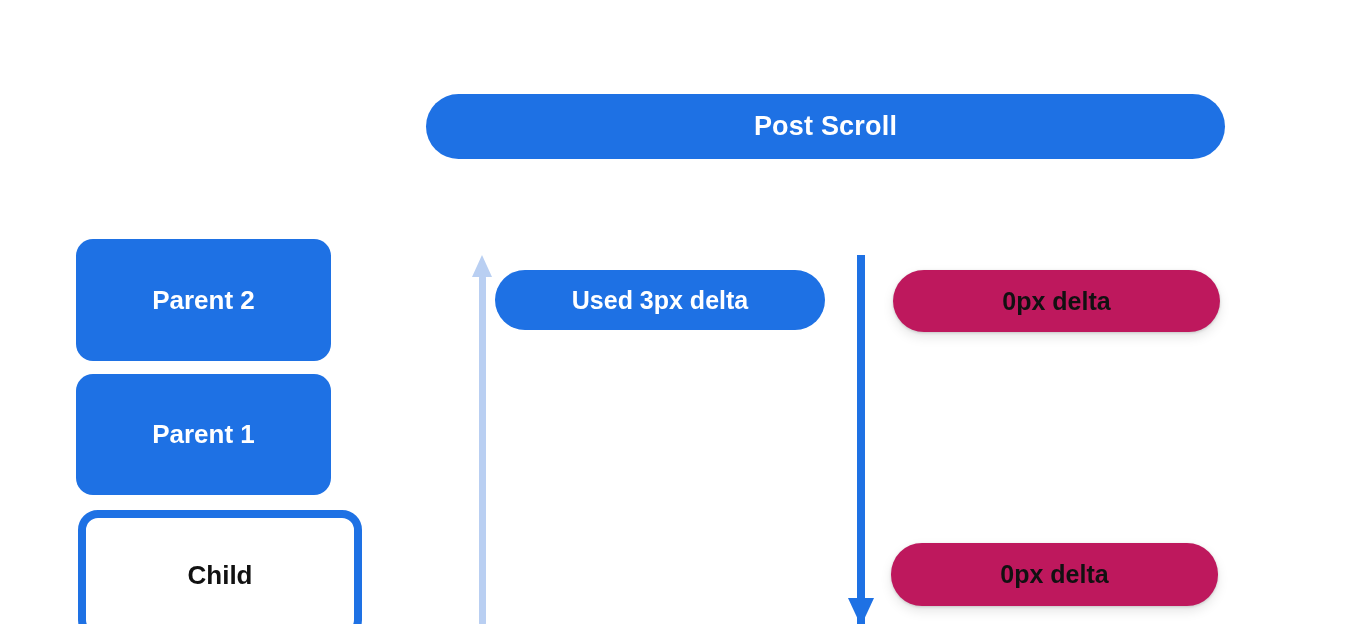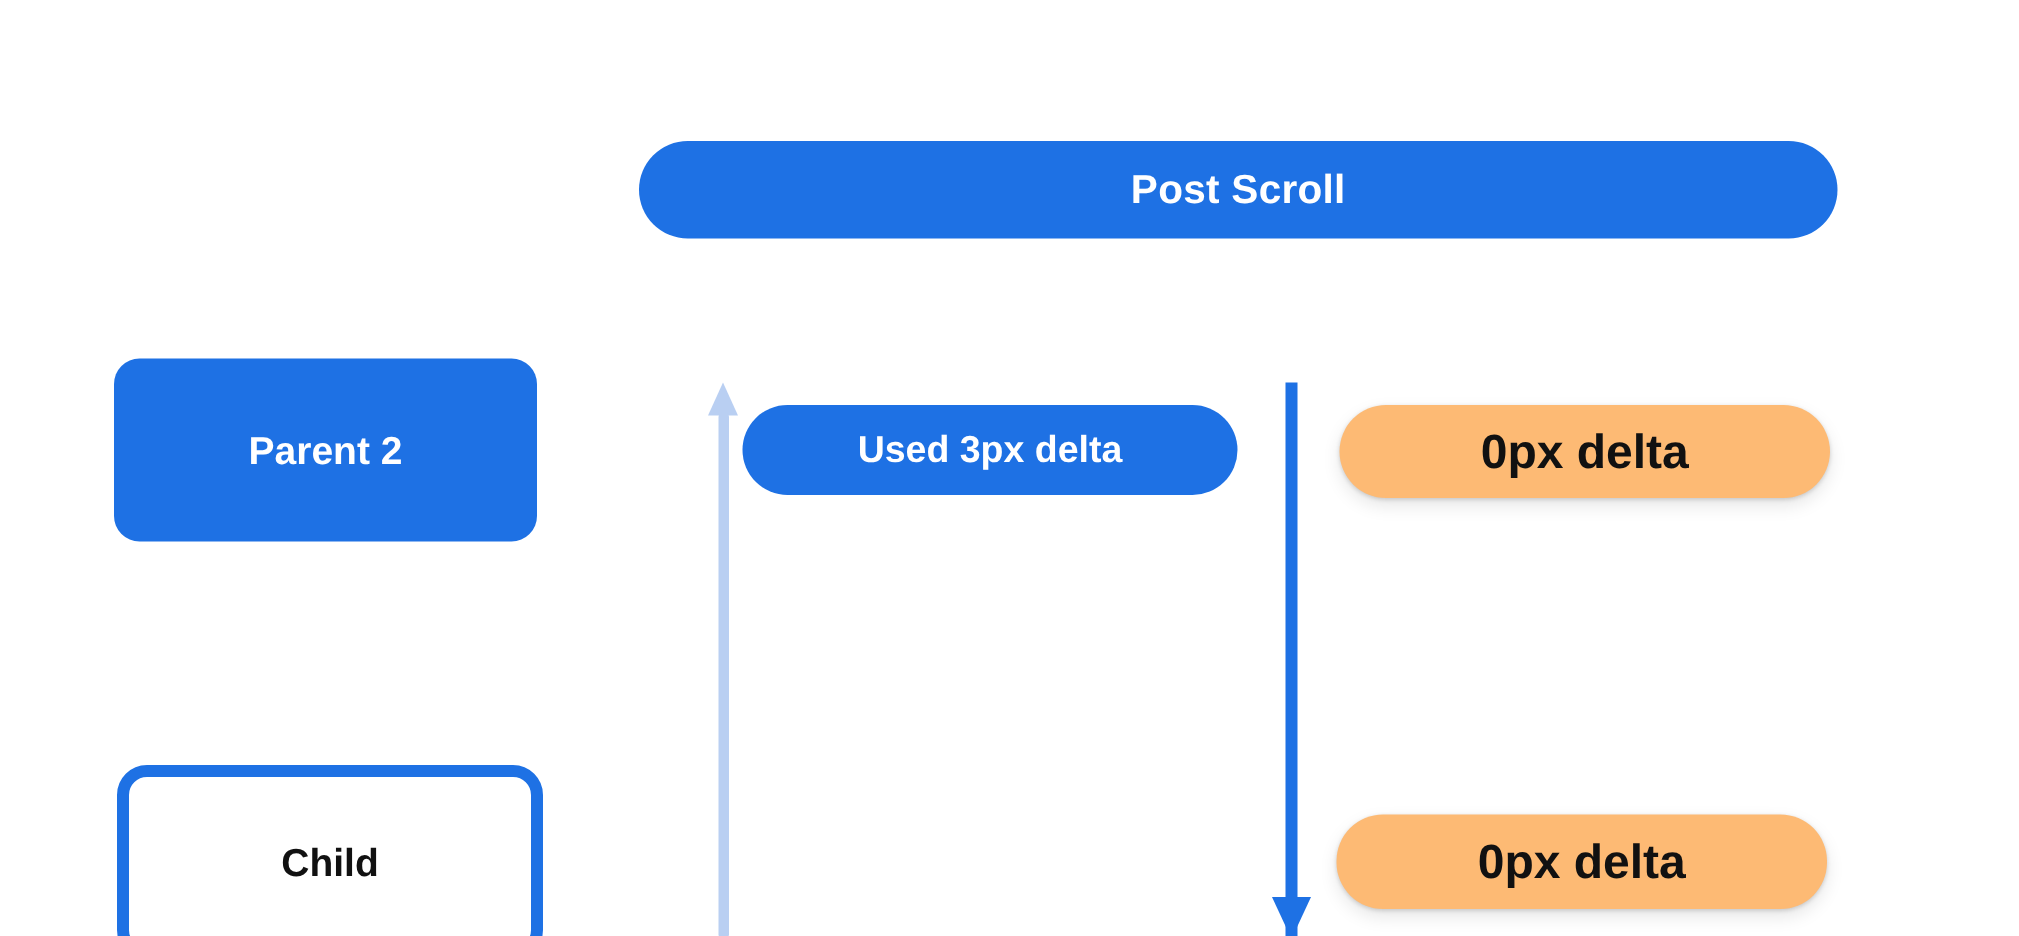--- a/index.html
+++ b/index.html
@@ -25,21 +25,21 @@
     width: 799px; height: 65px;
     border-radius: 33px;
     background: var(--primary-blue);
     color: var(--text-on-blue);
     display: flex; align-items: center; justify-content: center;
     font-weight: bold; font-size: 27px;
     letter-spacing: 0.2px;
   }
   .parent-box {
     position: absolute;
-    left: 28px; width: 282px;
+    left: 28px; width: 255px;
     border-radius: 17px;
     background: var(--primary-blue);
     color: var(--text-on-blue);
     display: flex; align-items: center; justify-content: center;
     font-weight: bold; font-size: 26px;
   }
   .parent-box.p2 { top: 191px; height: 122px; }
   .parent-box.p1 { top: 326px; height: 121px; }
   .child-box {
     position: absolute;
@@ -59,25 +59,25 @@
     background: var(--primary-blue);
     color: var(--text-on-blue);
     display: flex; align-items: center; justify-content: center;
     font-weight: bold; font-size: 25px; text-align: center;
   }
   .blue-pill.used { top: 222px; }
   .blue-pill.nodelta { top: 358px; }
   .white-pill {
     position: absolute;
     border-radius: 31px;
-    background: #fdba74;
+    background: #be185d;
     box-shadow: 0 1px 3px rgba(0,0,0,0.16), 0 5px 12px rgba(0,0,0,0.10);
     color: var(--text-dark);
     display: flex; align-items: center; justify-content: center;
-    font-weight: 600; font-size: 32px;
+    font-weight: 600; font-size: 25px;
   }
   .white-pill.top { left: 845px; top: 222px; width: 327px; height: 62px; }
   .white-pill.bottom { left: 843px; top: 495px; width: 327px; height: 63px; }
   .up-arrow {
     position: absolute;
     left: 412px; top: 195px;
     width: 20px; height: 395px;
   }
   .up-arrow .head {
     position: absolute; top: 0; left: 0;
@@ -112,20 +112,21 @@
 </style>
 </head>
 <body>
 
 <div class="canvas">
 
   <div class="header-pill">Post Scroll</div>
 
   <div class="parent-box p2">Parent 2</div>
 
+  <div class="parent-box p1">Parent 1</div>
 
   <div class="child-box">Child</div>
 
   <div class="up-arrow">
     <div class="head"></div>
     <div class="shaft"></div>
   </div>
 
   <div class="down-arrow">
     <div class="shaft"></div>

